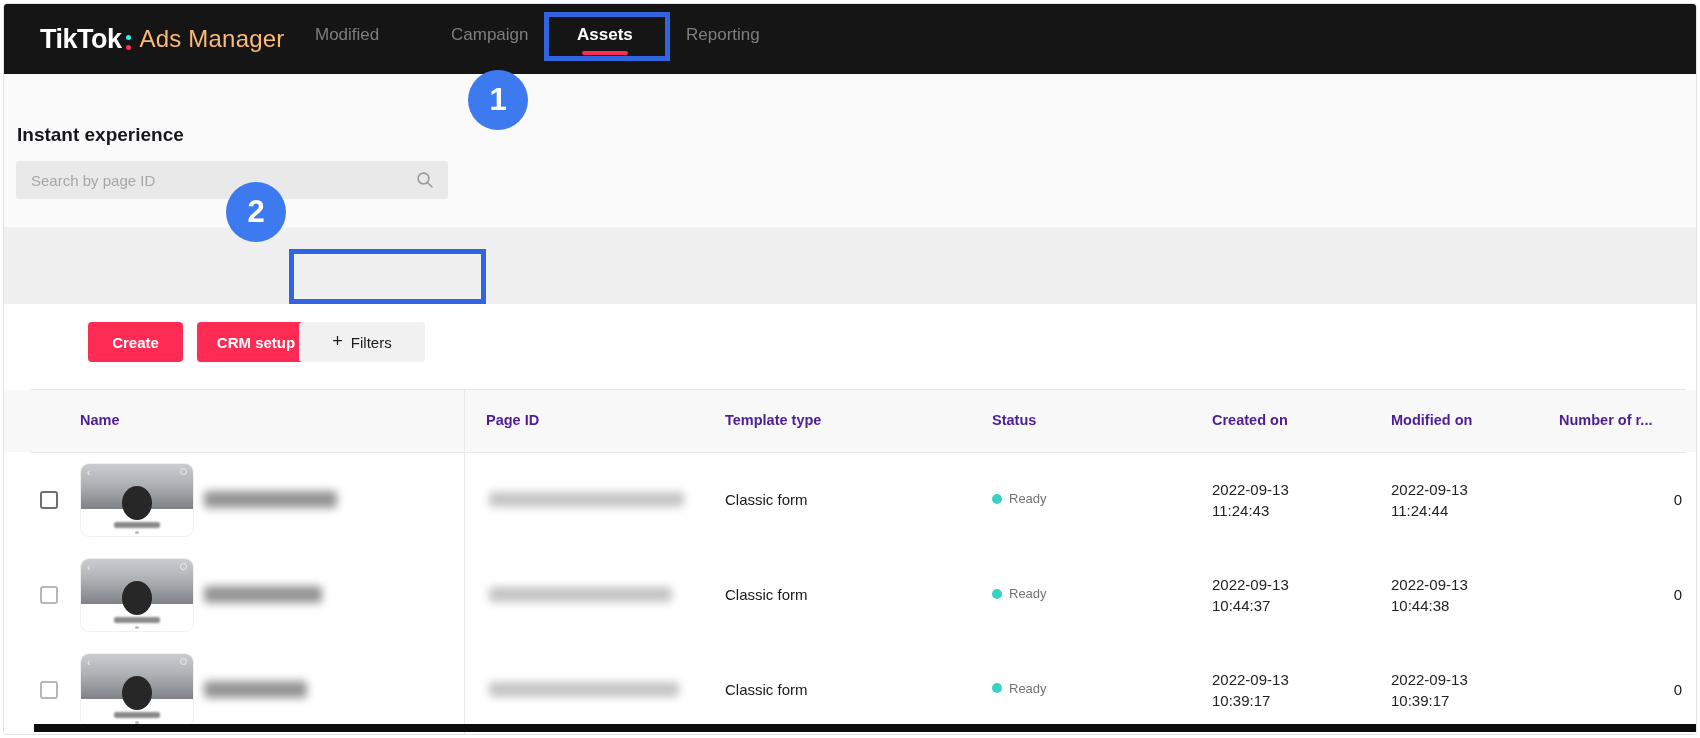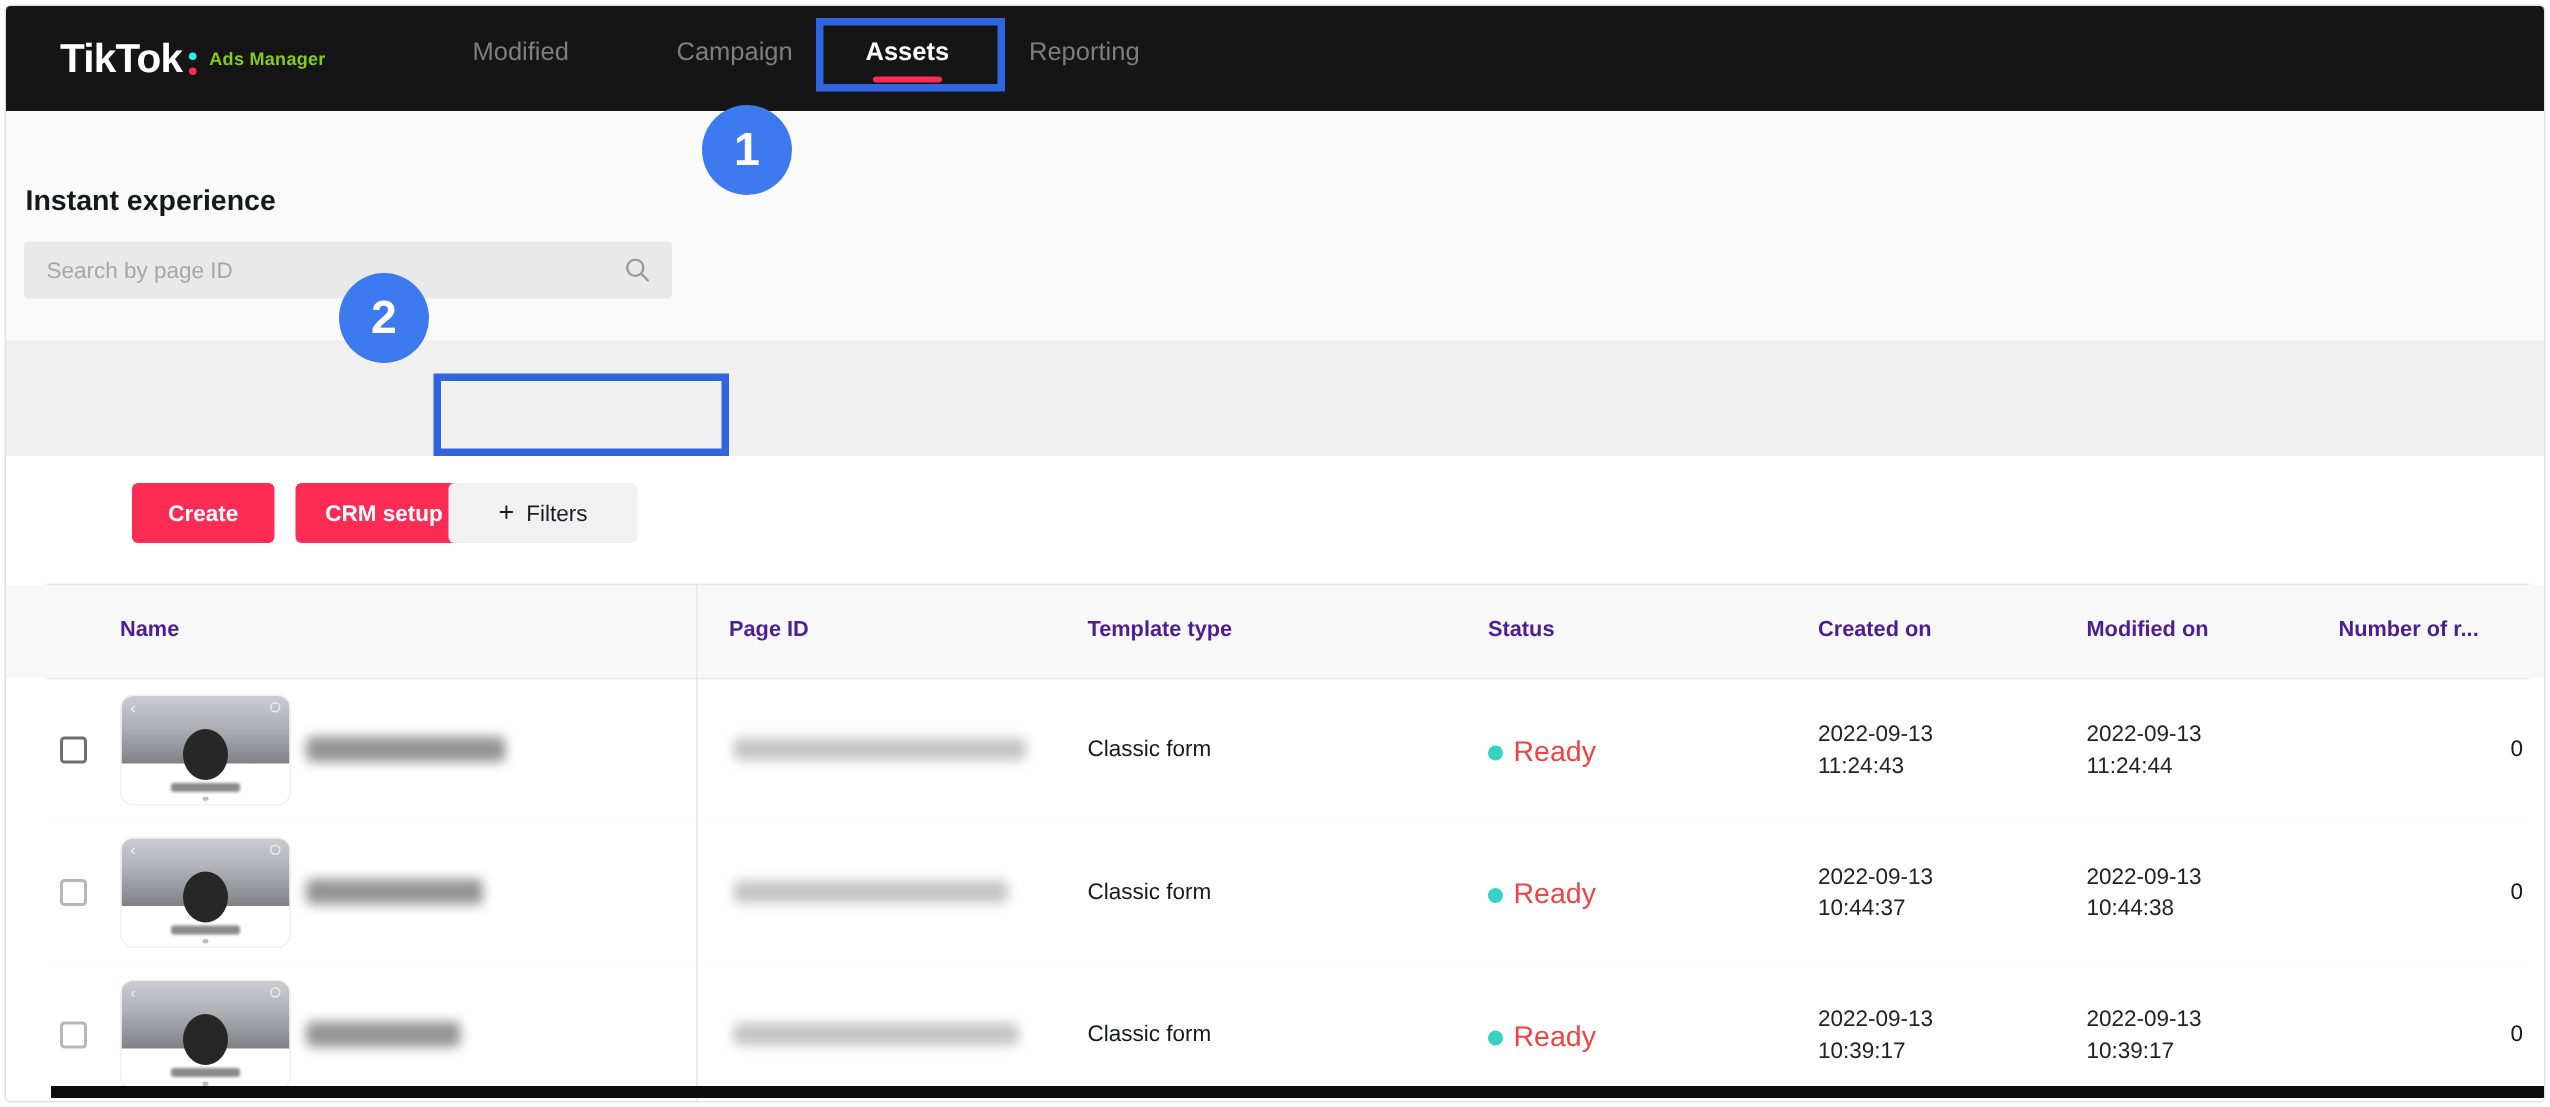--- a/index.html
+++ b/index.html
@@ -8,21 +8,21 @@
            background:#fafafa; border:1px solid #e2e2e2; overflow:hidden; }
 
   
   .topbar { position:absolute; left:0; top:0; width:100%; height:70px; background:#151515; }
   .brand { position:absolute; left:36px; top:0; height:70px; display:flex; align-items:center; cursor:pointer; }
   .brand-word { color:#ffffff; font-size:27px; font-weight:800; letter-spacing:-0.5px; }
   .brand-colon { display:inline-flex; flex-direction:column; gap:5px; margin:6px 9px 0 4px; }
   .brand-colon i { width:5px; height:5px; border-radius:50%; display:block; }
   .brand-colon i.t { background:#25f4ee; }
   .brand-colon i.b { background:#fe2c55; }
-  .brand-sub { color:#84cc16; font-size:12px; font-weight:700; letter-spacing:0.2px; }
+  .brand-sub { color:#fdba74; font-size:24px; font-weight:400; letter-spacing:0.2px; }
   .nav-item { position:absolute; top:21px; font-size:17px; color:#7e7e7e; cursor:pointer; }
   .nav-item.active { color:#ffffff; font-weight:600; }
   .nav-dashboard { left:311px; } .nav-campaign { left:447px; }
   .nav-assets { left:573px; } .nav-reporting { left:682px; }
   .nav-underline { position:absolute; left:50%; transform:translateX(-50%); top:26px; width:46px; height:4px;
                    border-radius:2px; background:#fe2c55; }
 
   
   .anno-box { position:absolute; border:5px solid #3165e0; z-index:40; pointer-events:none; }
   .anno-box-1 { left:540px; top:8px; width:126px; height:49px; }
@@ -99,21 +99,21 @@
 
   .blur-bar { position:absolute; top:50%; border-radius:4px; filter:blur(4px); }
   .name-blur { left:200px; height:17px; margin-top:-9px; background:#949494; }
   .row-1 .name-blur { width:133px; } .row-2 .name-blur { width:118px; } .row-3 .name-blur { width:103px; }
   .pageid-blur { left:485px; height:15px; margin-top:-8px; background:#c4c4c4; }
   .row-1 .pageid-blur { width:195px; } .row-2 .pageid-blur { width:183px; } .row-3 .pageid-blur { width:190px; }
 
   .cell-template { position:absolute; left:721px; top:50%; margin-top:-9px; font-size:15px; color:#17181c; }
   .cell-status { position:absolute; left:988px; top:50%; margin-top:-9px; display:flex; align-items:center; gap:7px; }
   .status-dot { width:10px; height:10px; border-radius:50%; background:#36d2c3; }
-  .status-text { font-size:19px; color:#ef4444; }
+  .status-text { font-size:13px; color:#737373; }
   .cell-dates { position:absolute; top:50%; margin-top:-21px; font-size:15px; color:#222327; line-height:21px; }
   .cell-created { left:1208px; } .cell-modified { left:1387px; }
   .cell-count { position:absolute; left:1622px; width:56px; top:50%; margin-top:-9px; font-size:15px;
                 color:#17181c; text-align:right; }
 
   .bottom-strip { position:absolute; left:30px; right:0; bottom:2px; height:8px; background:#0c0c0c; z-index:30; }
 </style>
 </head>
 <body>
 

